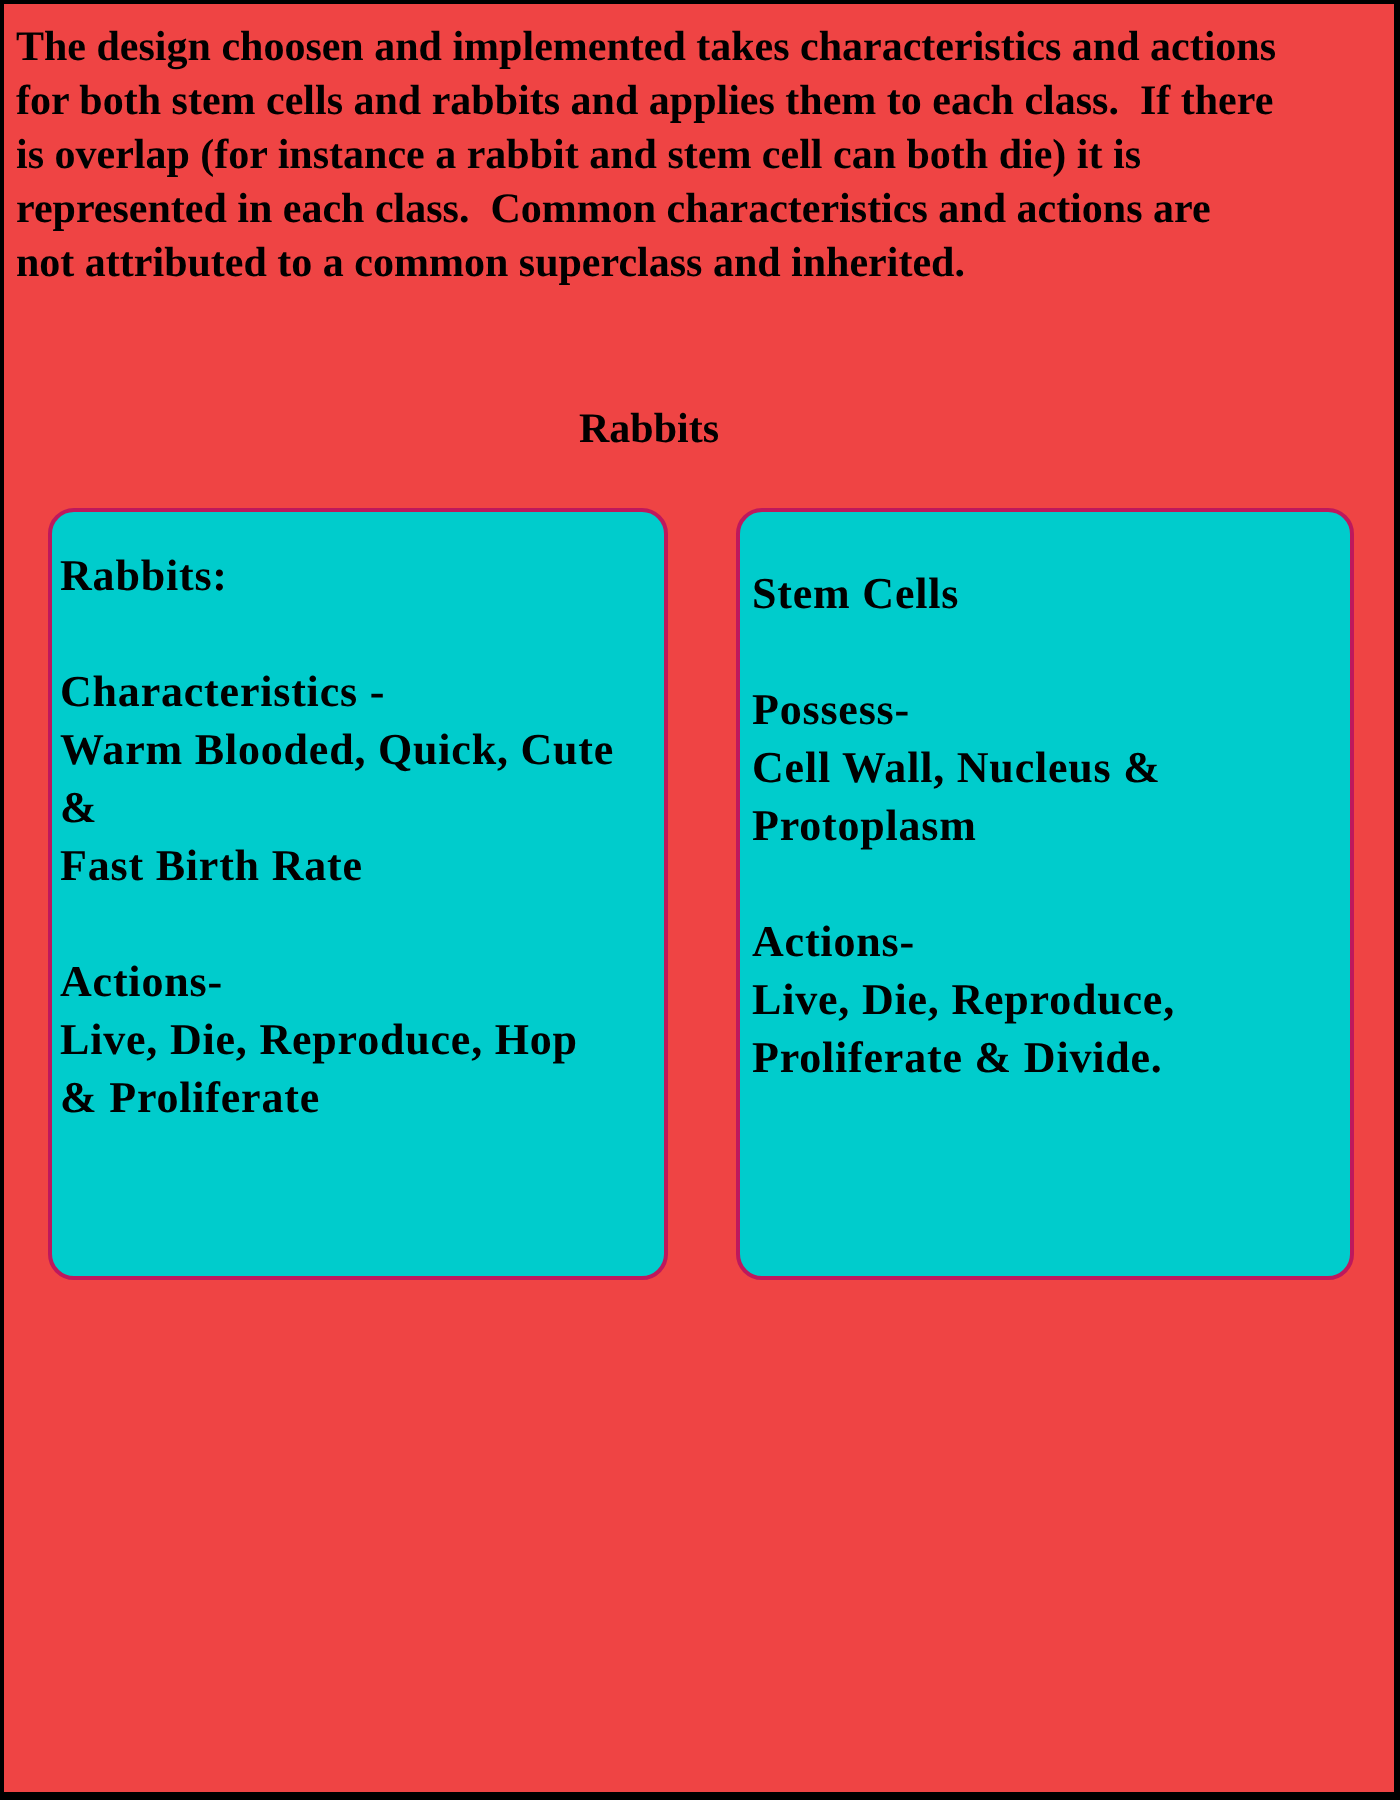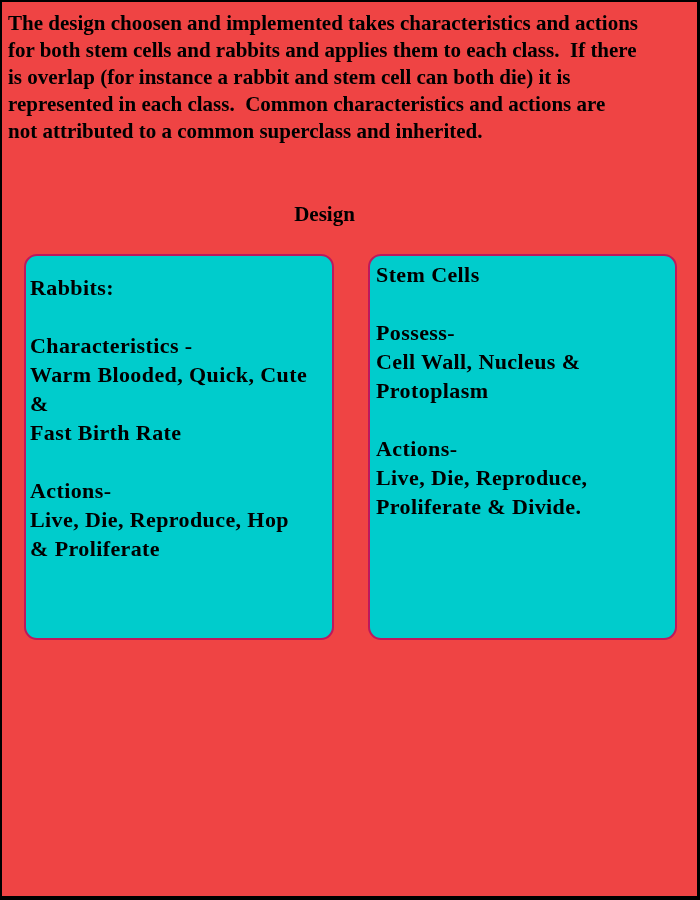--- a/index.html
+++ b/index.html
@@ -56,35 +56,35 @@
     white-space: pre-wrap;
   }
   .box-rabbits {
     left: 22px;
     width: 310px;
     padding: 17px 6px 0 4px;
   }
   .box-stem {
     left: 366px;
     width: 309px;
-    padding: 4px 6px 0 6px;
+    padding: 26px 6px 0 6px;
   }
 </style>
 </head>
 <body>
 
 <div class="page">
 
   <div class="intro">The design choosen and implemented takes characteristics and actions
 for both stem cells and rabbits and applies them to each class.  If there
 is overlap (for instance a rabbit and stem cell can both die) it is
 represented in each class.  Common characteristics and actions are
 not attributed to a common superclass and inherited.</div>
 
-  <div class="heading">Design</div>
+  <div class="heading">Rabbits</div>
 
   <div class="class-box box-rabbits">
     <div class="box-text">Rabbits:
 
 Characteristics -
 Warm Blooded, Quick, Cute
 &amp;
 Fast Birth Rate
 
 Actions-

